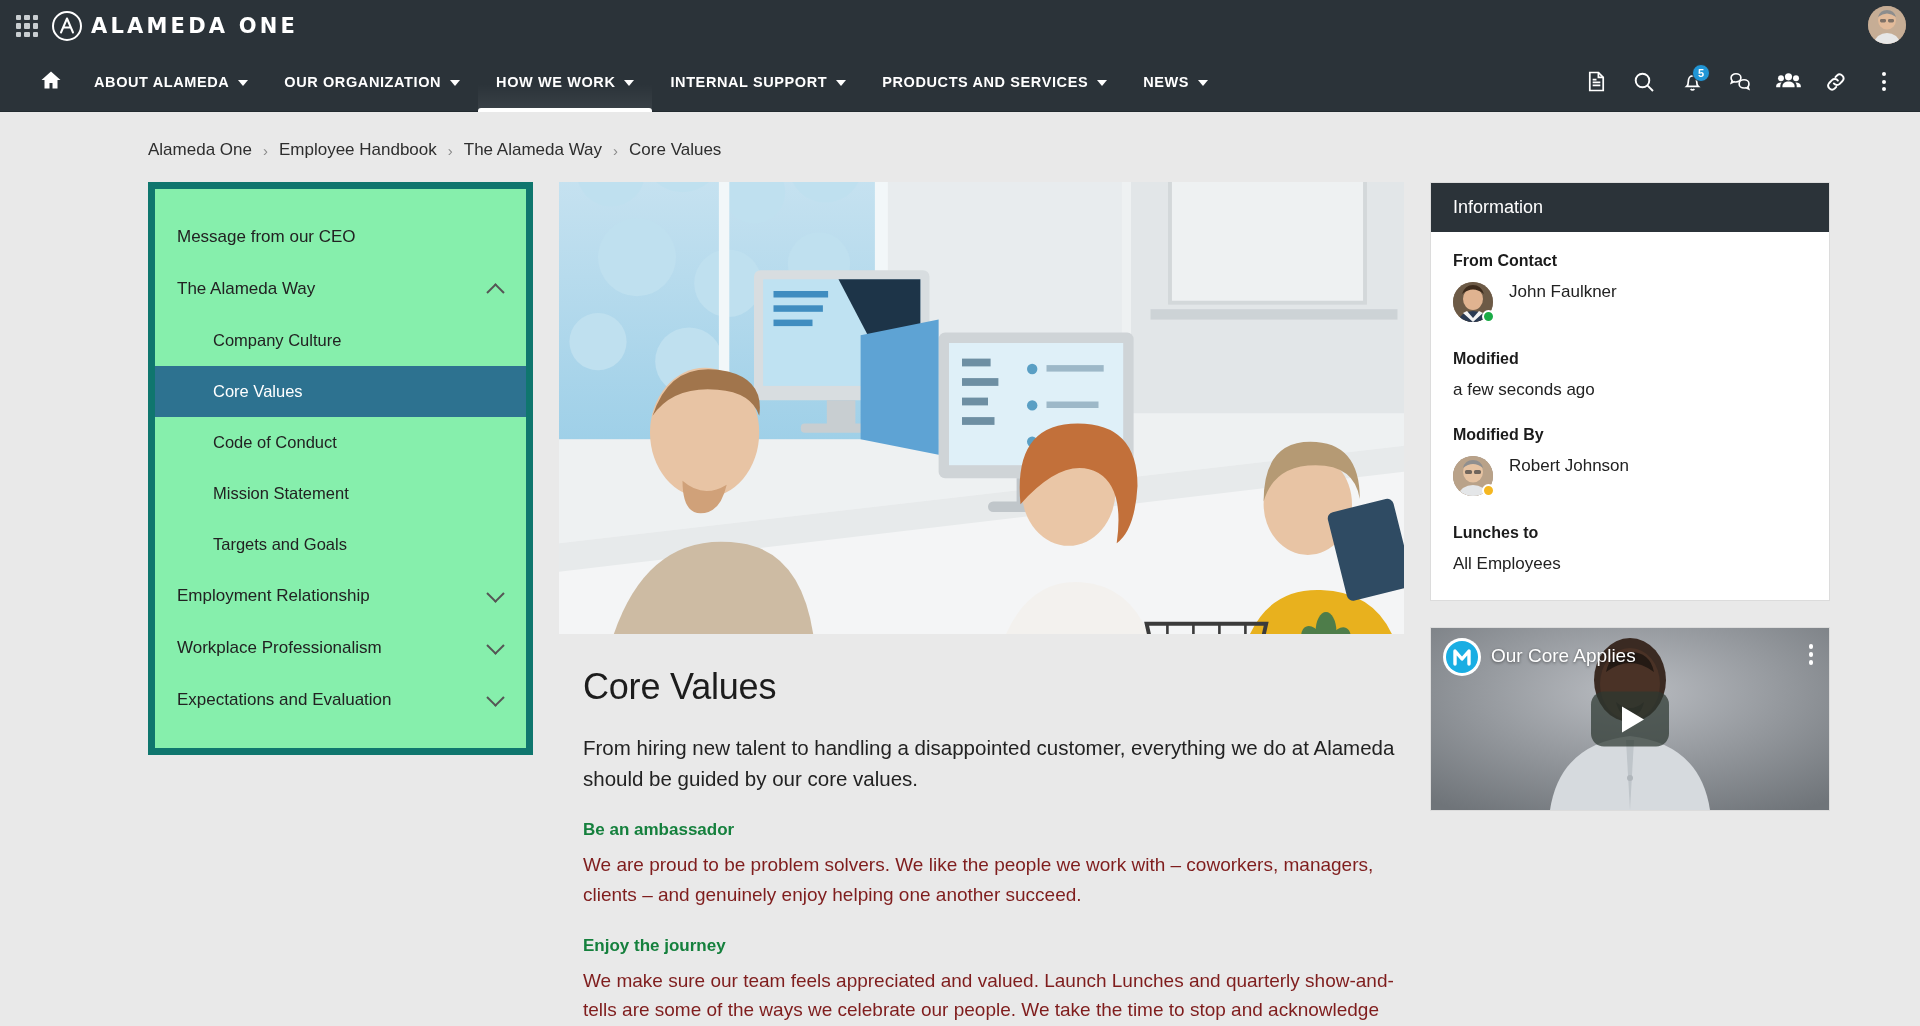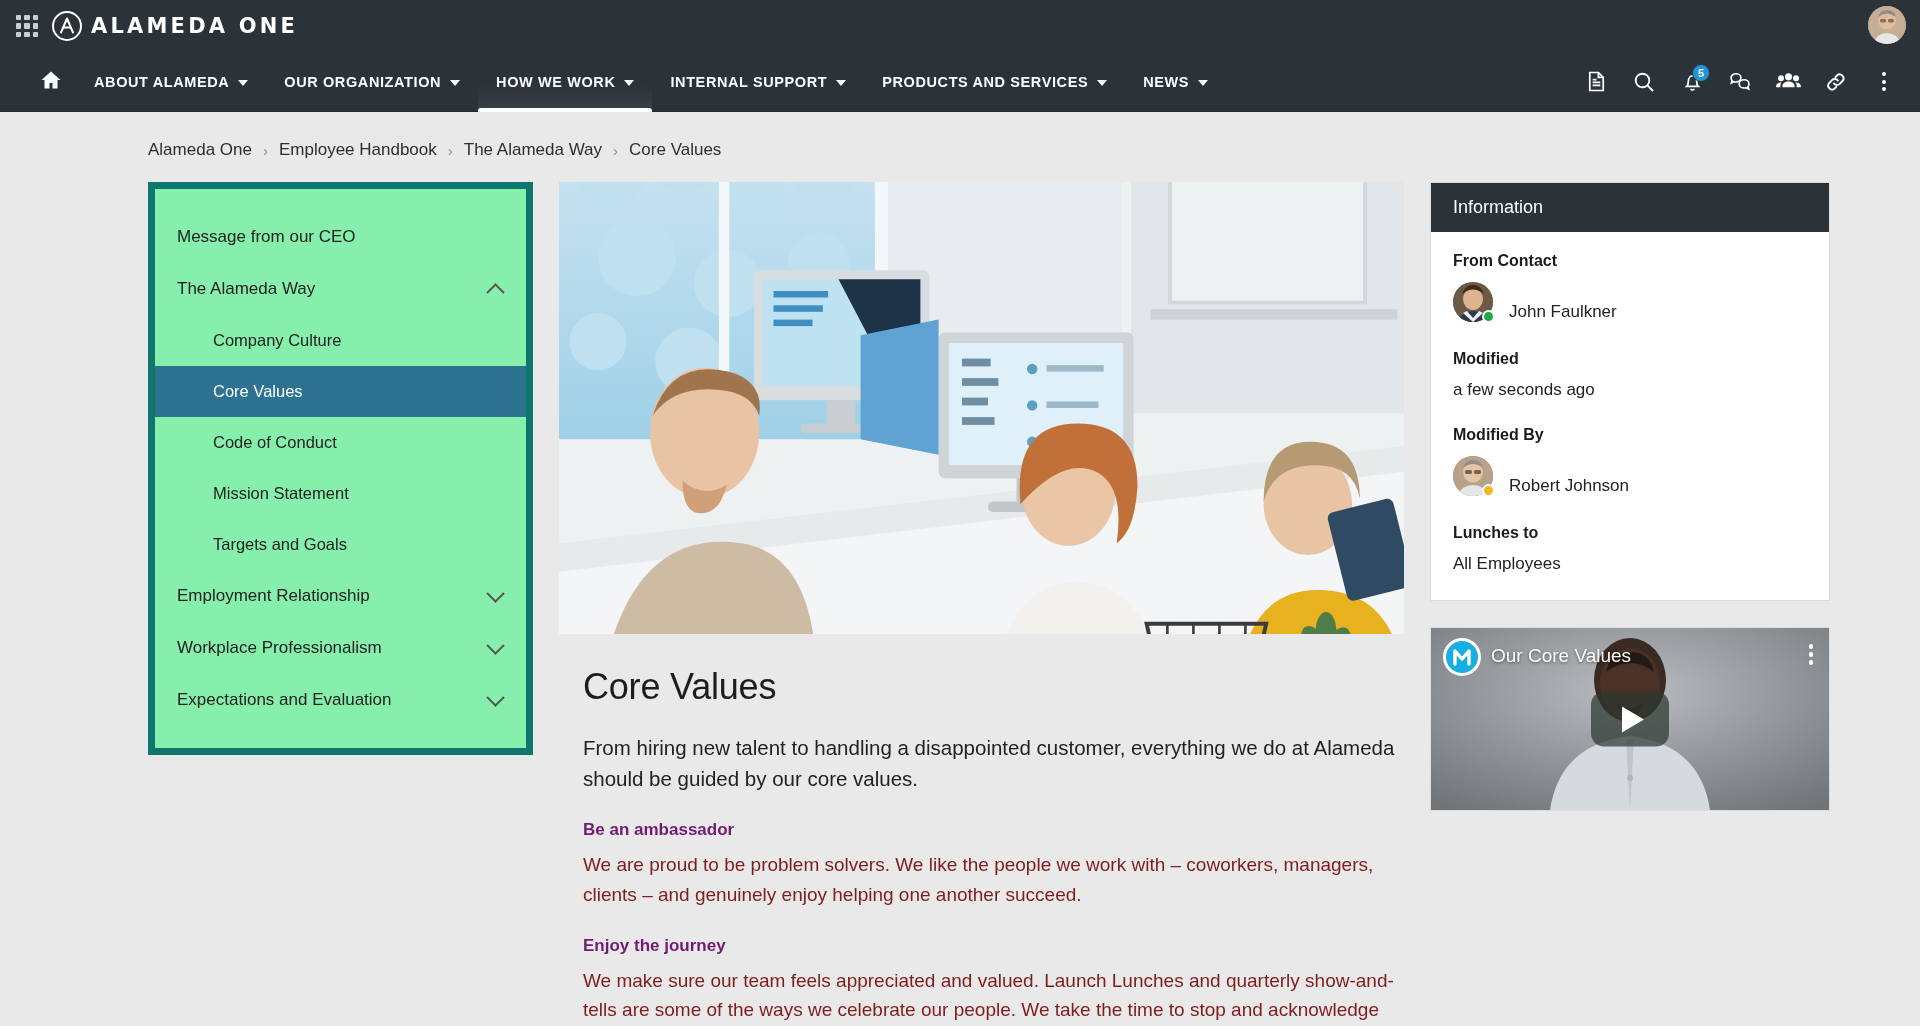--- a/index.html
+++ b/index.html
@@ -123,34 +123,34 @@
     width: 100%; height: 452px; position: relative; overflow: hidden;
     background: #cfd8dd;
   }
   .hero svg { display:block; width:100%; height:100%; }
   .article { padding: 32px 2px 0 24px; }
   .article h1 {
     font-size: 36px; font-weight: 400; color: #1c1c1c;
     margin-bottom: 24px; letter-spacing: -0.2px;
   }
   .lead { font-size: 20.5px; line-height: 1.52; color: #222; margin-bottom: 26px; }
-  .sect-h { font-size: 17px; font-weight: 700; color: #701a75; margin-bottom: 10px; }
+  .sect-h { font-size: 17px; font-weight: 700; color: #15803d; margin-bottom: 10px; }
   .sect-p { font-size: 19px; line-height: 1.56; color: #7f1d1d; margin-bottom: 26px; }
 
   
   .rail { width: 400px; flex: none; }
   .card { background: #fff; border: 1px solid #dcdcdc; margin-bottom: 26px; }
   .card-head {
     background: #2b3339; color: #fff; font-size: 18px;
     padding: 14px 22px; font-weight: 400;
   }
   .card-body { padding: 20px 22px 26px 22px; }
   .field-label { font-size: 16px; font-weight: 700; color: #1b1b1b; margin-bottom: 12px; }
   .field-value { font-size: 17px; color: #222; }
-  .person { display: flex; align-items: flex-end; gap: 16px; margin-bottom: 28px; }
+  .person { display: flex; align-items: flex-start; gap: 16px; margin-bottom: 28px; }
   .avatar-wrap { position: relative; width: 40px; height: 40px; flex: none; }
   .avatar {
     width: 40px; height: 40px; border-radius: 50%; overflow: hidden;
     background: #9b8878; display:block;
   }
   .presence {
     position: absolute; right: -2px; bottom: -1px; width: 13px; height: 13px;
     border-radius: 50%; border: 2px solid #fff;
   }
   .block { margin-bottom: 26px; }
@@ -550,21 +550,21 @@
           <path d="M120 182 q10-66 80-74 q70 8 80 74z" fill="#d6dade"></path>
           <path d="M196 112 l4 70 l4-70z" fill="#bfc5ca"></path>
           <circle cx="200" cy="150" r="3" fill="#b0b6bb"></circle>
         </svg>
         <span class="vid-logo">
           <svg width="34" height="34" viewBox="0 0 34 34">
             <circle cx="17" cy="17" r="16" fill="#19aee3"></circle>
             <path d="M10 24 V11 l7 8 l7-8 v13" fill="none" stroke="#fff" stroke-width="3.4" stroke-linejoin="round" stroke-linecap="round"></path>
           </svg>
         </span>
-        <span class="vid-title">Our Core Values</span>
+        <span class="vid-title">Our Core Applies</span>
         <span class="vid-kebab">
             <i></i>
             <i></i>
             <i></i>
           </span>
         <span class="play-btn">
           <span class="play-tri"></span>
         </span>
       </div>
     </section>

